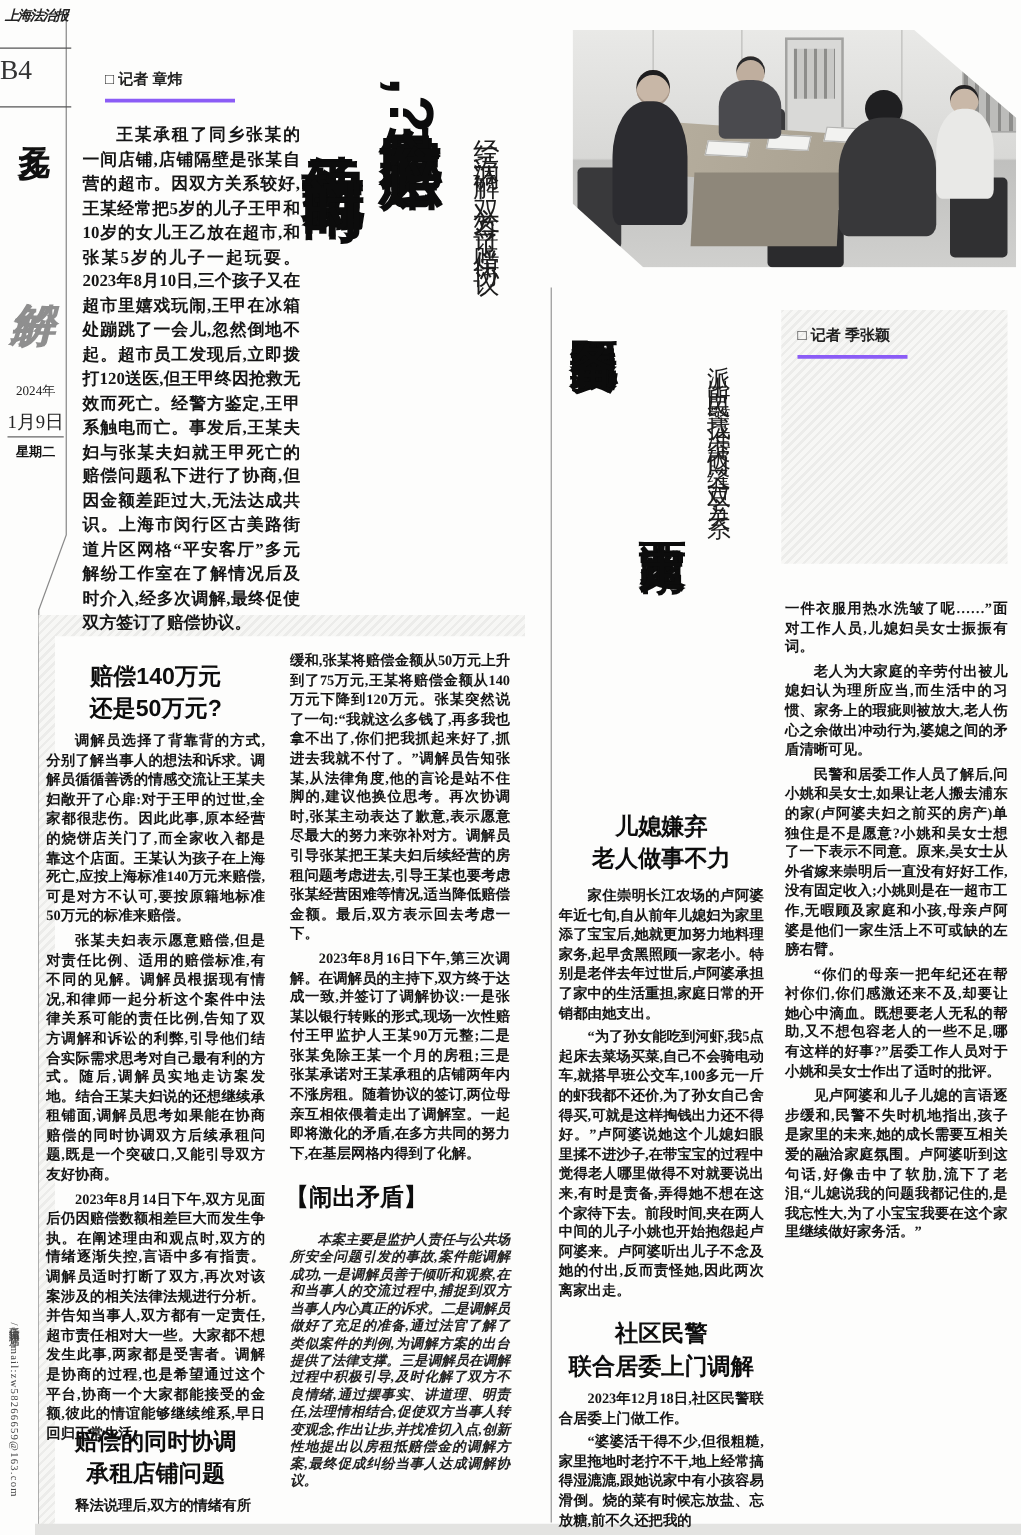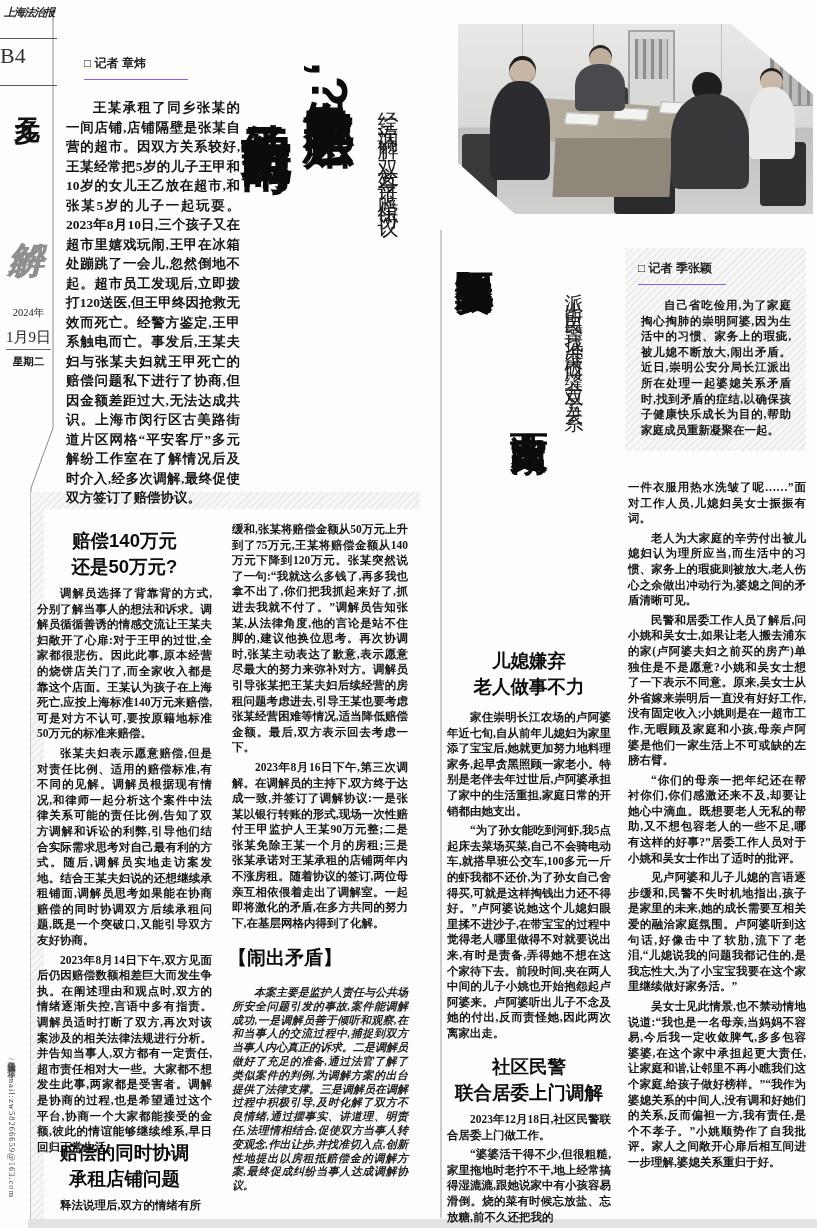--- a/index.html
+++ b/index.html
@@ -22,21 +22,21 @@
     color:#8f8f8f;line-height:1.0;}
   .date-y{left:0;top:306px;width:57px;text-align:center;font-size:10.5px;color:#222;}
   .date-md{left:0;top:328px;width:57px;text-align:center;font-size:15px;color:#222;}
   .date-rule{left:6px;top:349px;width:45px;height:1px;background:#666;}
   .weekday{left:0;top:355px;width:57px;text-align:center;font-size:10.5px;font-weight:bold;color:#111;}
   .editor-line{left:6px;top:1054px;height:172px;font-size:8.5px;color:#444;letter-spacing:1px;}
   
   .hatch{background:repeating-linear-gradient(135deg,#ececea 0 2px,#f7f7f5 2px 5px);}
   .bottom-band{left:28px;top:1219px;width:789px;height:9px;background:#e3e3e1;}
   
-  .byline{font-size:12px;font-weight:bold;color:#222;border-bottom:1px solid #8b5cf6;
+  .byline{font-size:12px;font-weight:bold;color:#222;border-bottom:3px solid #8b5cf6;
     padding-bottom:7px;font-family:"Liberation Sans",sans-serif;}
   
   .bodytext{text-align:justify;}
   .bodytext p{margin:4px;text-indent:2em;text-align:justify;font-weight:bold;}
   .cont p:first-child{text-indent:0;}
   .intro{font-size:13.5px;line-height:19.5px;}
   .small{font-size:11.5px;line-height:15.6px;}
   .comment-body{font-size:11px;line-height:13.8px;font-style:italic;color:#222;}
   
   .vtitle{font-family:"Liberation Sans",sans-serif;font-weight:900;color:#0c0c0c;line-height:1;}
@@ -153,23 +153,20 @@
     <div class="fig-head" style="left:85%;top:23%;width:6.5%;height:13%;background:#c9b8a8;box-shadow:inset 0 3px 0 #232325;"></div>
     <div class="fig-body" style="left:82%;top:33%;width:13%;height:38%;background:#e9e9e7;"></div>
   </div>
 
   <div class="abs v vtitle t2" style="left:455px;top:243px;">崇明阿婆被儿媳责备</div>
   <div class="abs v vtitle t2" style="left:510px;top:404px;">两次离家出走</div>
   <div class="abs v kicker k2" style="left:565px;top:278px;">派出所民警找准突破口缝合双方关系</div>
 
   <div class="abs hatch" style="left:625px;top:248px;width:181px;height:203px;"></div>
   <div class="abs byline" style="left:638px;top:260px;width:88px;">□ 记者 季张颖</div>
-  <div class="abs bodytext small" style="left:637px;top:294px;width:158px;">
-    <p>自己省吃俭用,为了家庭掏心掏肺的崇明阿婆,因为生活中的习惯、家务上的瑕疵,被儿媳不断放大,闹出矛盾。近日,崇明公安分局长江派出所在处理一起婆媳关系矛盾时,找到矛盾的症结,以确保孩子健康快乐成长为目的,帮助家庭成员重新凝聚在一起。</p>
-  </div>
 
   <div class="abs subhead" style="left:443px;top:648px;width:172px;">
     <span>儿媳嫌弃</span>
     <span>老人做事不力</span>
   </div>
   <div class="abs bodytext small" style="left:443px;top:706px;width:172px;">
       <p>家住崇明长江农场的卢阿婆年近七旬,自从前年儿媳妇为家里添了宝宝后,她就更加努力地料理家务,起早贪黑照顾一家老小。特别是老伴去年过世后,卢阿婆承担了家中的生活重担,家庭日常的开销都由她支出。</p>
       <p>“为了孙女能吃到河虾,我5点起床去菜场买菜,自己不会骑电动车,就搭早班公交车,100多元一斤的虾我都不还价,为了孙女自己舍得买,可就是这样掏钱出力还不得好。”卢阿婆说她这个儿媳妇眼里揉不进沙子,在带宝宝的过程中觉得老人哪里做得不对就要说出来,有时是责备,弄得她不想在这个家待下去。前段时间,夹在两人中间的儿子小姚也开始抱怨起卢阿婆来。卢阿婆听出儿子不念及她的付出,反而责怪她,因此两次离家出走。</p>
     </div>
   <div class="abs subhead" style="left:443px;top:1054px;width:172px;">
@@ -179,16 +176,15 @@
   <div class="abs bodytext small" style="left:443px;top:1108px;width:172px;">
       <p>2023年12月18日,社区民警联合居委上门做工作。</p>
       <p>“婆婆活干得不少,但很粗糙,家里拖地时老拧不干,地上经常搞得湿漉漉,跟她说家中有小孩容易滑倒。烧的菜有时候忘放盐、忘放糖,前不久还把我的</p>
     </div>
   <div class="abs bodytext small cont" style="left:624px;top:476px;width:186px;">
       <p>一件衣服用热水洗皱了呢……”面对工作人员,儿媳妇吴女士振振有词。</p>
       <p>老人为大家庭的辛劳付出被儿媳妇认为理所应当,而生活中的习惯、家务上的瑕疵则被放大,老人伤心之余做出冲动行为,婆媳之间的矛盾清晰可见。</p>
       <p>民警和居委工作人员了解后,问小姚和吴女士,如果让老人搬去浦东的家(卢阿婆夫妇之前买的房产)单独住是不是愿意?小姚和吴女士想了一下表示不同意。原来,吴女士从外省嫁来崇明后一直没有好好工作,没有固定收入;小姚则是在一超市工作,无暇顾及家庭和小孩,母亲卢阿婆是他们一家生活上不可或缺的左膀右臂。</p>
       <p>“你们的母亲一把年纪还在帮衬你们,你们感激还来不及,却要让她心中滴血。既想要老人无私的帮助,又不想包容老人的一些不足,哪有这样的好事?”居委工作人员对于小姚和吴女士作出了适时的批评。</p>
       <p>见卢阿婆和儿子儿媳的言语逐步缓和,民警不失时机地指出,孩子是家里的未来,她的成长需要互相关爱的融洽家庭氛围。卢阿婆听到这句话,好像击中了软肋,流下了老泪,“儿媳说我的问题我都记住的,是我忘性大,为了小宝宝我要在这个家里继续做好家务活。”</p>
-      <p>吴女士见此情景,也不禁动情地说道:“我也是一名母亲,当妈妈不容易,今后我一定收敛脾气,多多包容婆婆,在这个家中承担起更大责任,让家庭和谐,让邻里不再小瞧我们这个家庭,给孩子做好榜样。”“我作为婆媳关系的中间人,没有调和好她们的关系,反而偏袒一方,我有责任,是个不孝子。”小姚顺势作了自我批评。家人之间敞开心扉后相互间进一步理解,婆媳关系重归于好。</p>
     </div>
 
 </div>
 
 </body></html>

